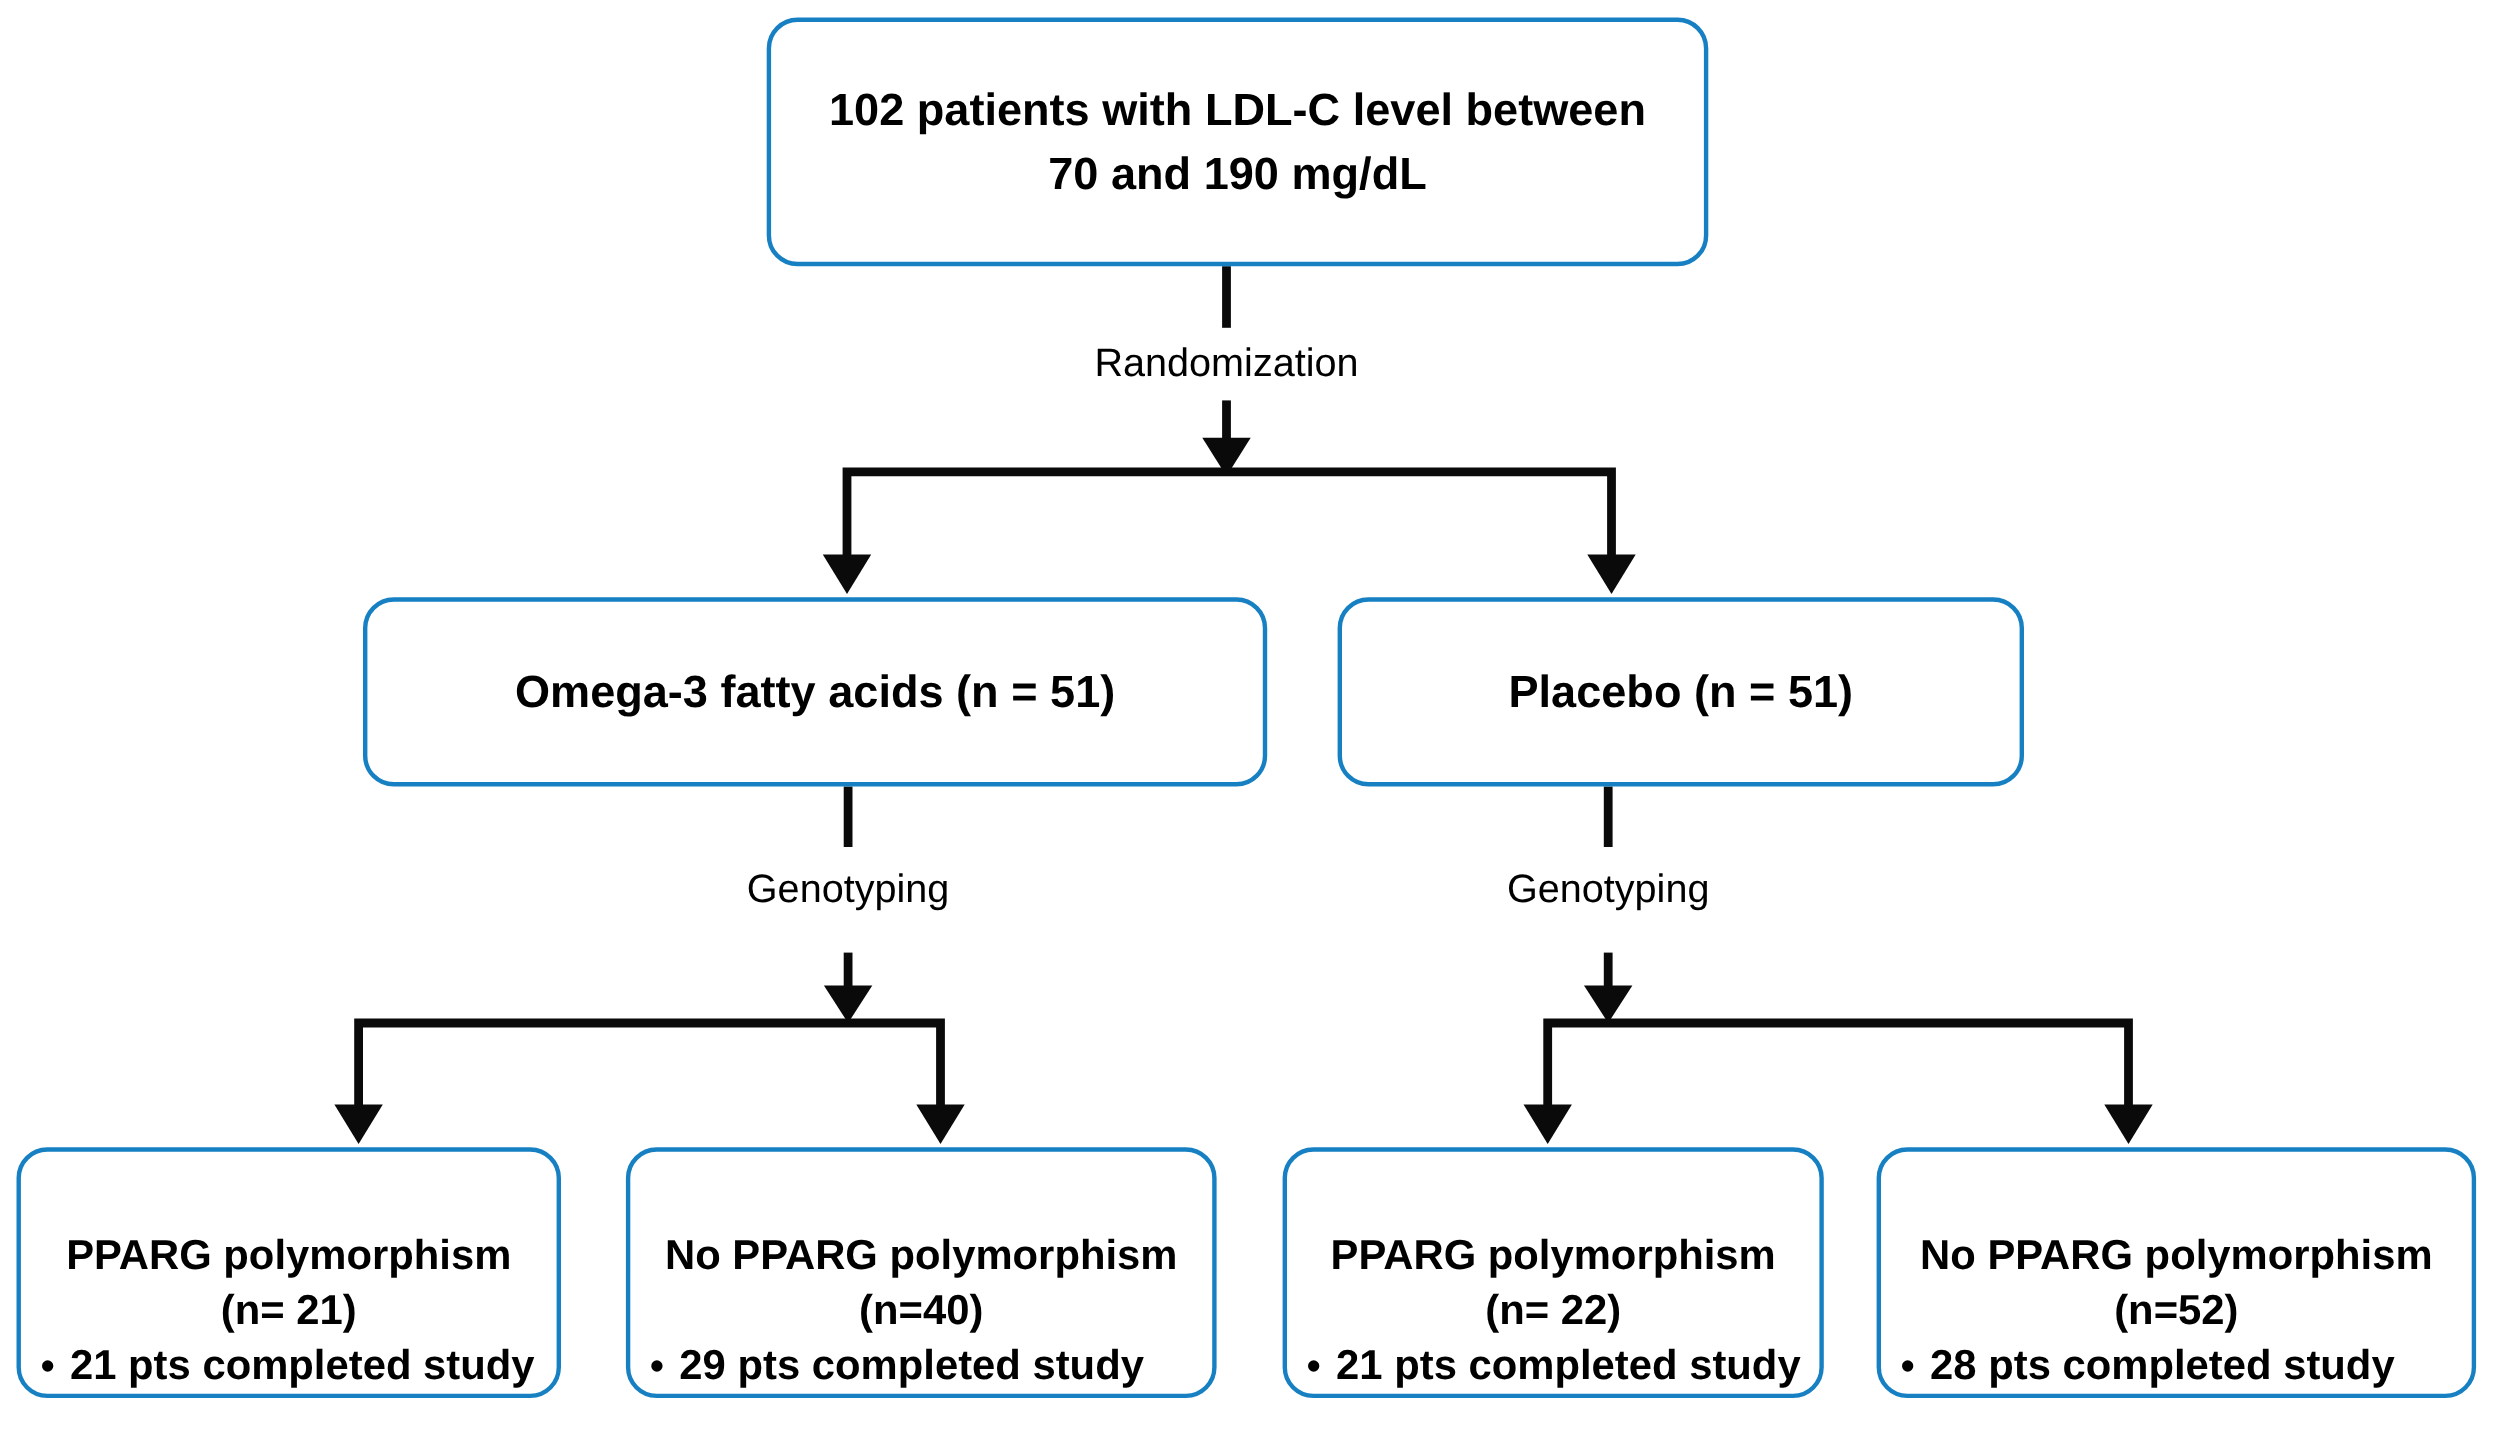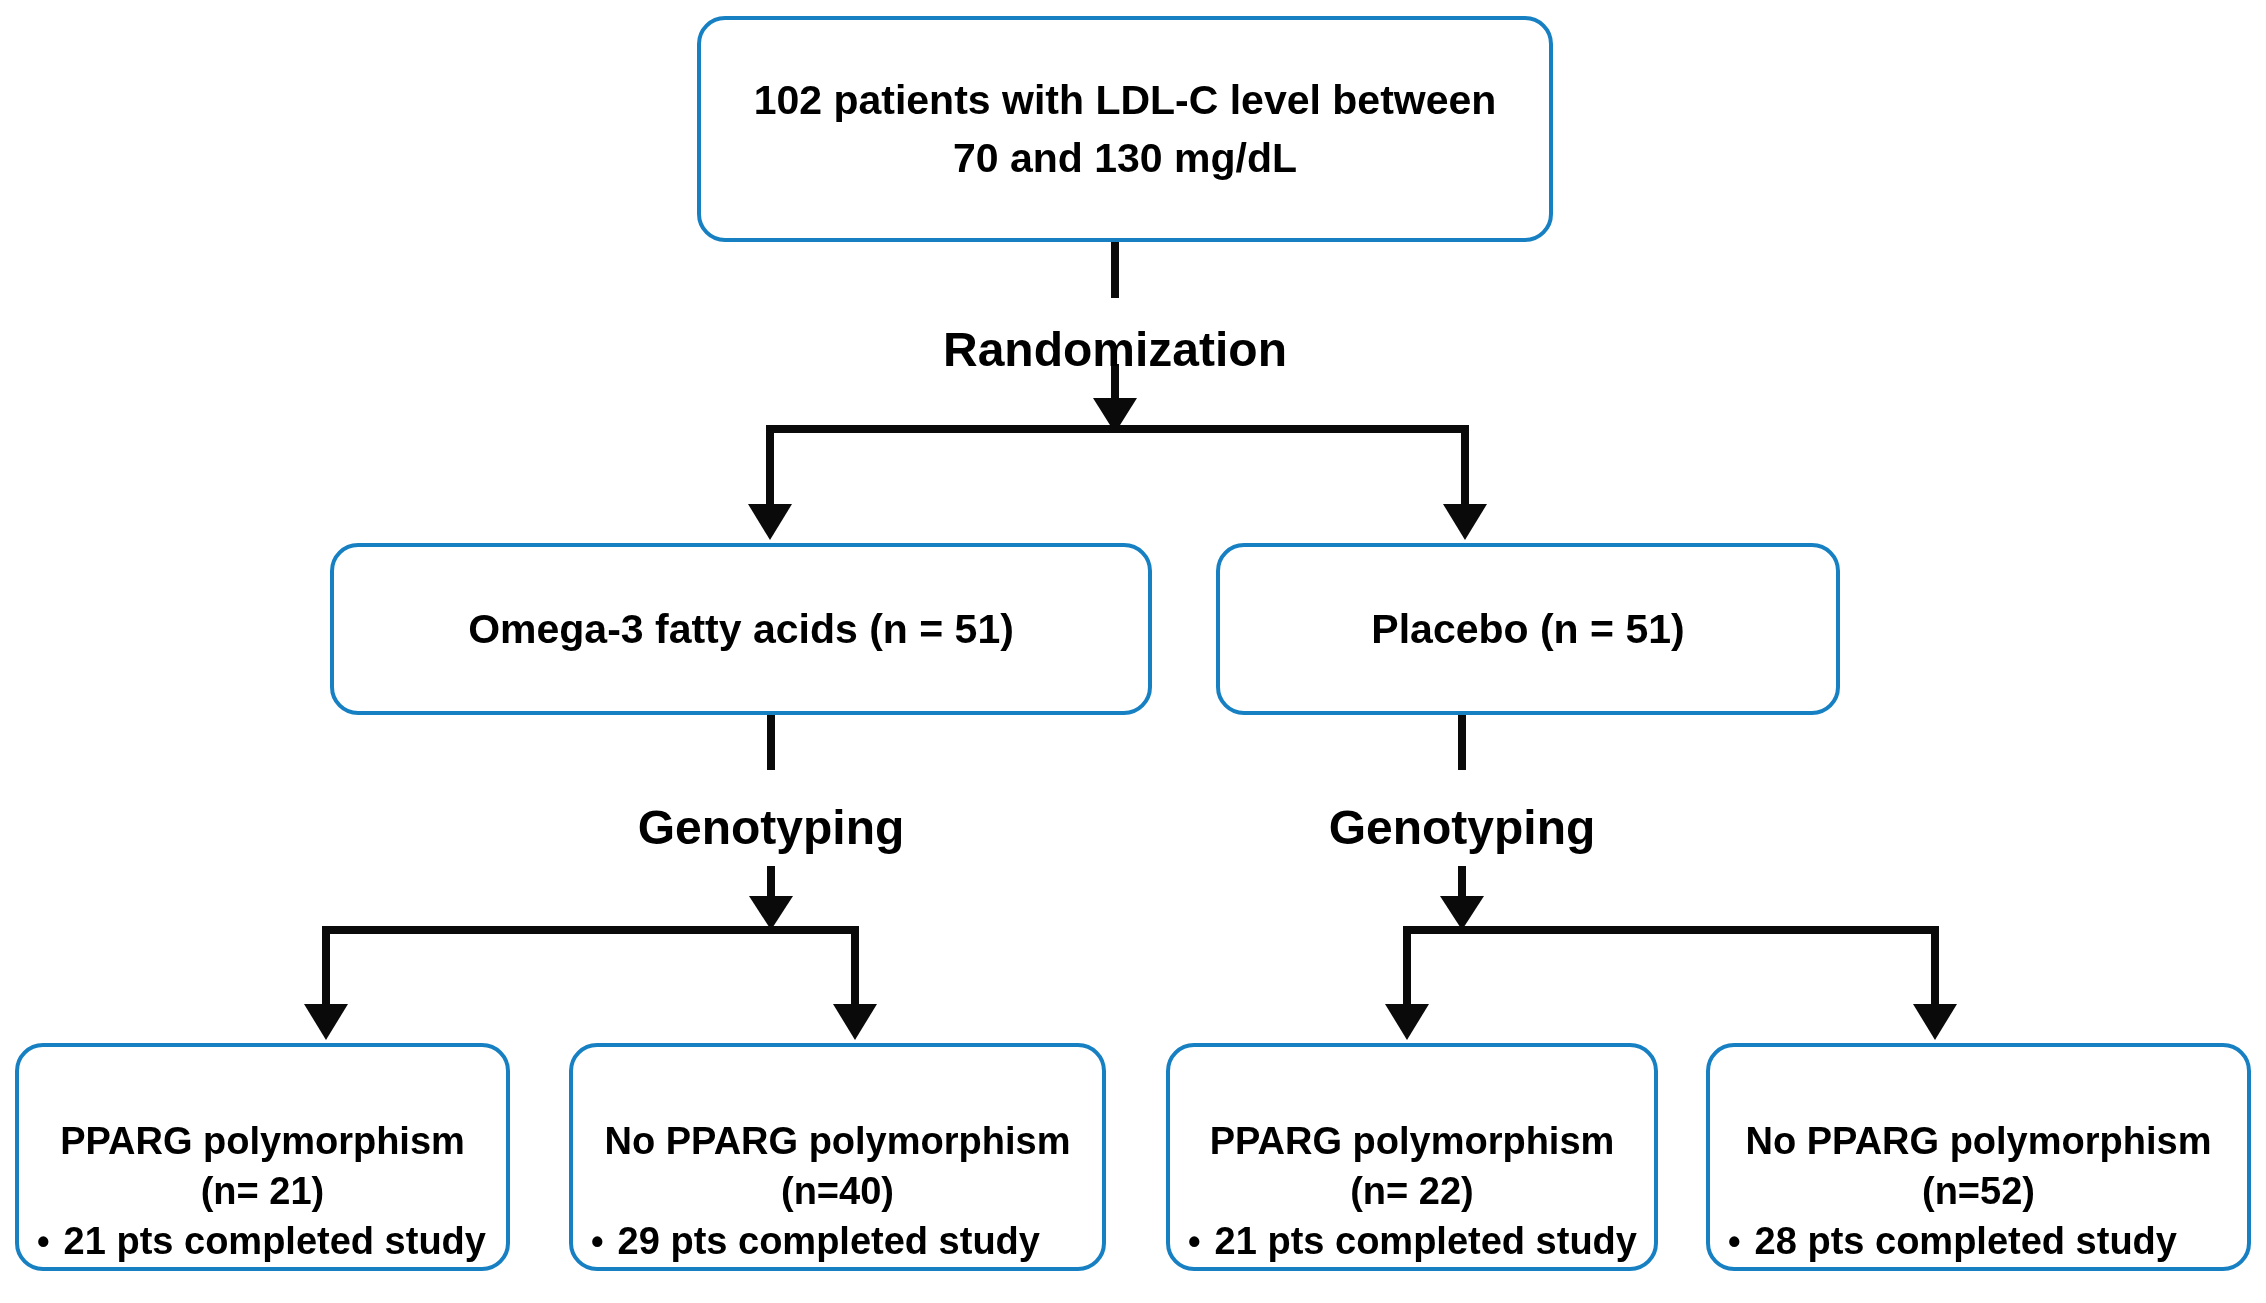--- a/index.html
+++ b/index.html
@@ -48,25 +48,24 @@
     display:flex;align-items:baseline;gap:14px;
     align-self:flex-start;
     white-space:nowrap;
     padding-left:6px;
   }
   .bullet-glyph{font-size:36px;}
 
   .edge-label{
     position:absolute;
     transform:translateX(-50%);
-    font-size:48px;font-weight:700;
+    font-size:36px;font-weight:400;
     line-height:56px;
     white-space:nowrap;
     color:var(--text);
-    margin-top:20px;
   }
   .label-randomization{left:1115px;top:302px;}
   .label-genotyping-left{left:771px;top:780px;}
   .label-genotyping-right{left:1462px;top:780px;}
 </style>
 </head>
 <body>
 
 <div class="canvas">
 
@@ -95,21 +94,21 @@
     <path class="stroke" d="M 1462 866 L 1462 898"></path>
     <path class="head" d="M 1440 896 L 1484 896 L 1462 930 Z"></path>
 
     <path class="stroke" d="M 1407 1008 L 1407 930 L 1935 930 L 1935 1008"></path>
     <path class="head" d="M 1385 1004 L 1429 1004 L 1407 1040 Z"></path>
     <path class="head" d="M 1913 1004 L 1957 1004 L 1935 1040 Z"></path>
   </svg>
 
   <div class="node node-enrollment">
     <span class="line">102 patients with LDL-C level between</span>
-    <span class="line">70 and 130 mg/dL</span>
+    <span class="line">70 and 190 mg/dL</span>
   </div>
 
   <div class="edge-label label-randomization">Randomization</div>
   <div class="edge-label label-genotyping-left">Genotyping</div>
   <div class="edge-label label-genotyping-right">Genotyping</div>
 
   <div class="node node-omega3">
     <span class="line">Omega-3 fatty acids (n = 51)</span>
   </div>
   <div class="node node-placebo">

